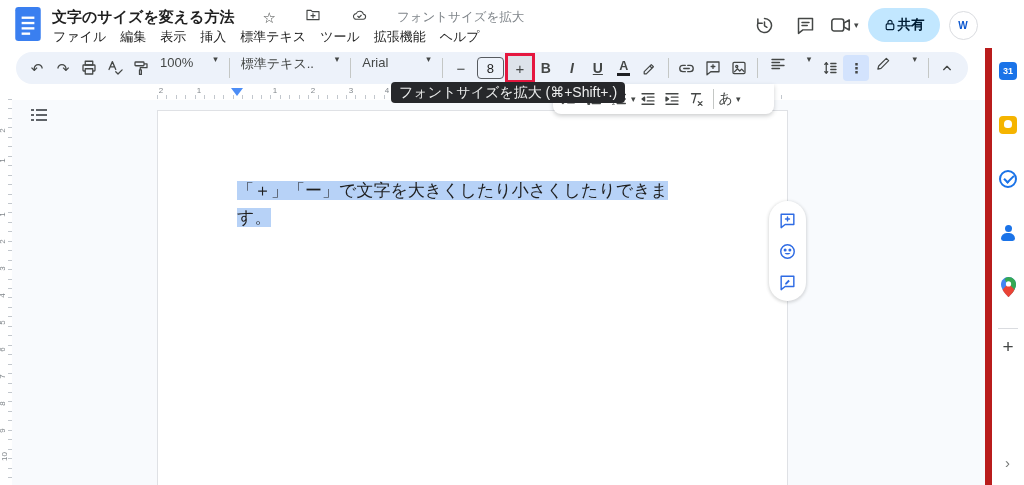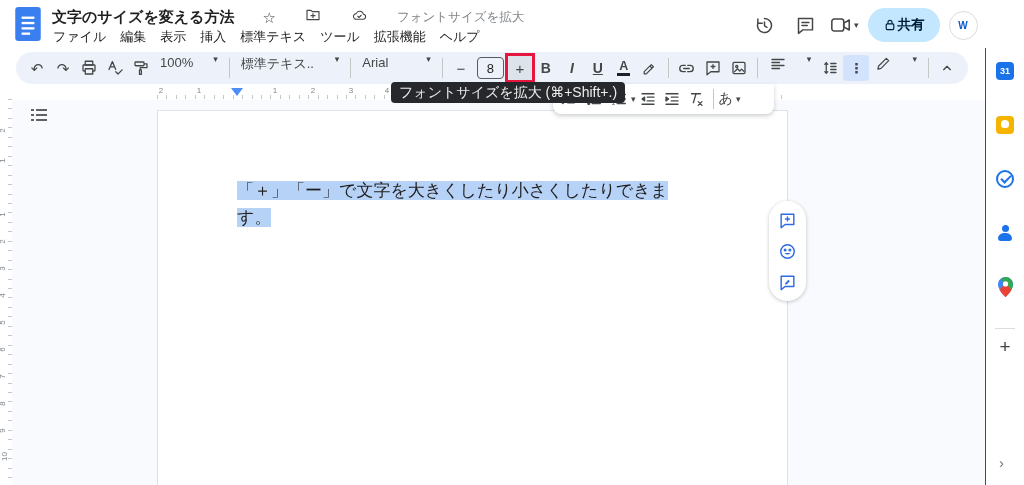--- a/index.html
+++ b/index.html
@@ -75,21 +75,21 @@
   .ruler-v { position:absolute; left:0; top:99px; width:12px; height:386px; background:#fff; z-index:4; }
   .ruler-v::before { content:""; position:absolute; top:0; bottom:0; right:0; width:4px;
      background-image:repeating-linear-gradient(180deg,#c2c7cd 0 1px,transparent 1px 9.45px); }
   .rvn { position:absolute; left:0; font-size:8px; color:#80868b; transform:rotate(-90deg); }
 
   
   .margin-actions { position:absolute; left:769px; top:201px; width:37px; height:100px; background:#fff; border-radius:19px; box-shadow:0 1px 3px 1px rgba(60,64,67,.18); display:flex; flex-direction:column; align-items:center; justify-content:space-evenly; z-index:5; }
   .ma-btn { width:24px; height:24px; display:flex; align-items:center; justify-content:center; cursor:pointer; }
 
   
-  .side-rail { position:absolute; right:0; top:48px; width:39px; height:437px; background:#fff; border-left:1px solid #b91c1c; z-index:6; display:flex; flex-direction:column; align-items:center; }
+  .side-rail { position:absolute; right:0; top:48px; width:39px; height:437px; background:#fff; border-left:7px solid #b91c1c; z-index:6; display:flex; flex-direction:column; align-items:center; }
   .rail-btn { width:30px; height:30px; display:flex; align-items:center; justify-content:center; cursor:pointer; margin-top:24px; }
   .rail-btn:first-child { margin-top:8px; }
   .rail-divider { width:20px; height:1px; background:#dadce0; margin-top:26px; }
   .rail-plus { font-size:19px; color:#444746; margin-top:8px; cursor:pointer; line-height:1; }
   .rail-chevron { position:absolute; bottom:14px; left:13px; font-size:15px; color:#747775; cursor:pointer; }
 
   .ic-cal { width:18px; height:18px; background:#1a73e8; border-radius:4px; color:#fff; font-size:9px; font-weight:700; display:flex; align-items:center; justify-content:center; }
   .ic-keep { width:18px; height:18px; background:#f5b400; border-radius:4px; position:relative; }
   .ic-keep::after { content:""; position:absolute; left:5px; top:4px; width:8px; height:8px; background:#fff; border-radius:50% 50% 40% 40%; }
   .ic-tasks { width:18px; height:18px; border-radius:50%; border:2.5px solid #1a73e8; position:relative; background:#fff; }

